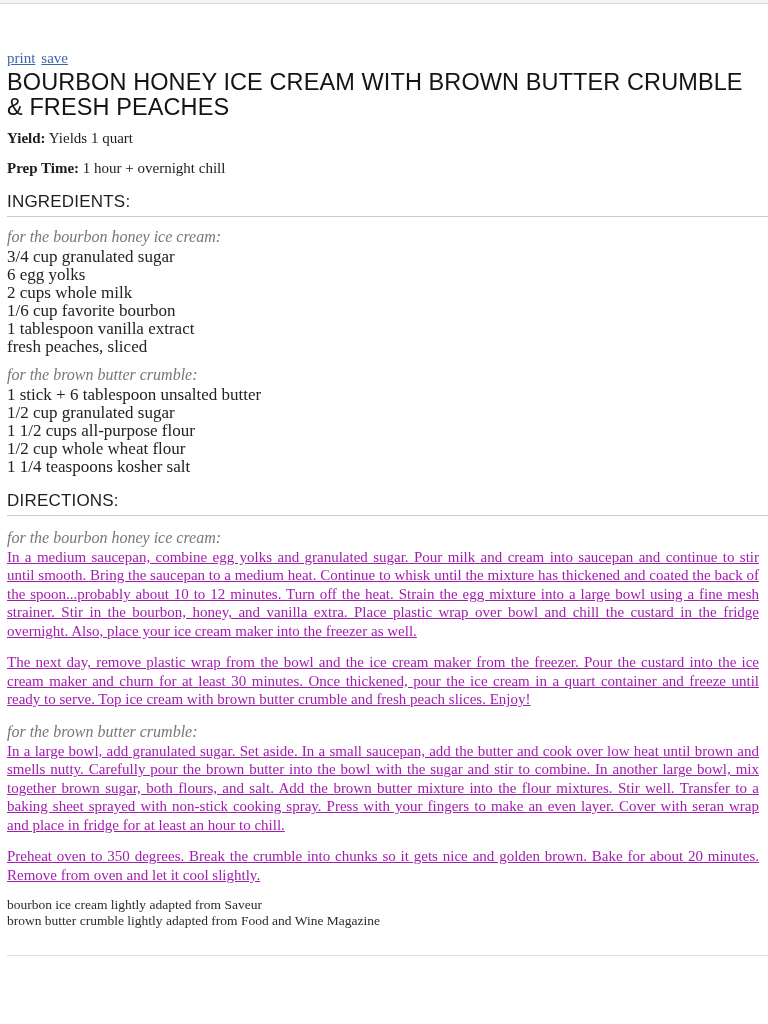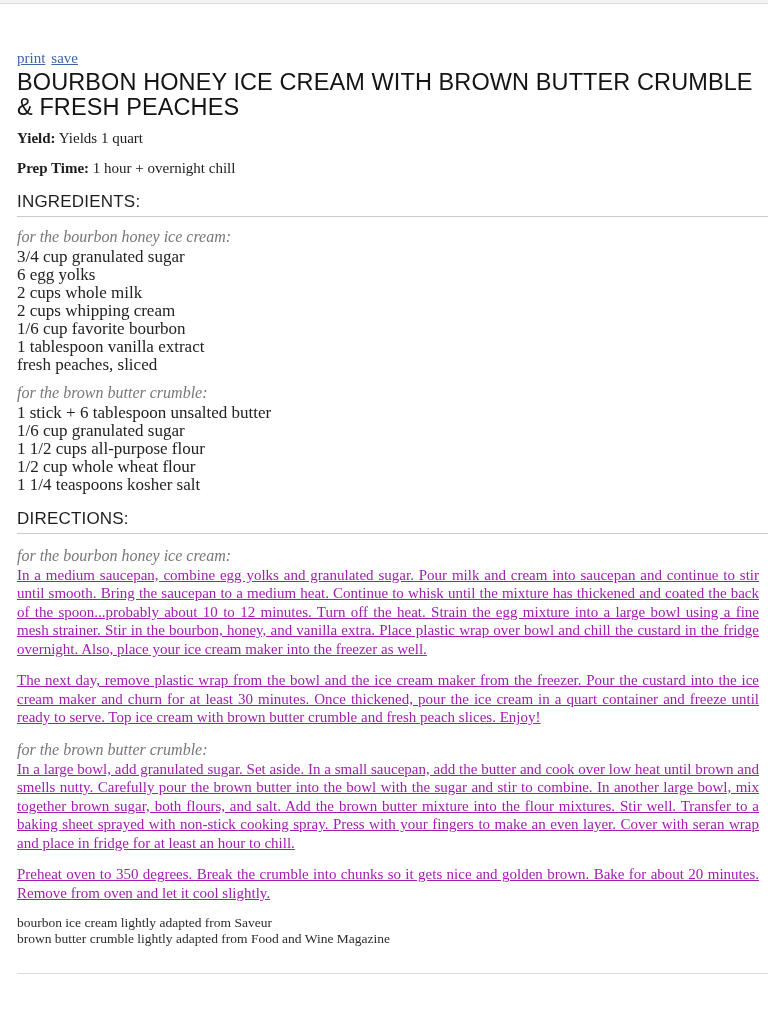--- a/index.html
+++ b/index.html
@@ -10,21 +10,21 @@
     font-family: "Liberation Serif", "DejaVu Serif", serif;
     color: #1c1c1c;
     position: relative;
     overflow: hidden;
   }
   .top-strip {
     height: 4px;
     background: #f3f3f3;
     border-bottom: 1px solid #dcdcdc;
   }
-  .content { padding: 0 9px 0 17px; margin-top: 45px; }
+  .content { padding: 0 9px 0 7px; margin-top: 45px; }
 
   .top-links {
     margin-top: 12px;
     font-size: 15px;
     line-height: 18px;
   }
   .top-links a {
     color: #3a67a8;
     text-decoration: underline;
     margin-right: 6px;
@@ -121,28 +121,27 @@
   </p>
 
   <div class="ingredients">
     <div class="section-heading">INGREDIENTS:</div>
     <hr class="section-rule">
 
     <div class="group-subheading">for the bourbon honey ice cream:</div>
     <div class="ingredient-item">3/4 cup granulated sugar</div>
     <div class="ingredient-item">6 egg yolks</div>
     <div class="ingredient-item">2 cups whole milk</div>
-    <div class="ingredient-item">2 cups whipping cream</div>
     <div class="ingredient-item">1/6 cup favorite bourbon</div>
     <div class="ingredient-item">1 tablespoon vanilla extract</div>
     <div class="ingredient-item">fresh peaches, sliced</div>
 
     <div class="group-subheading">for the brown butter crumble:</div>
     <div class="ingredient-item">1 stick + 6 tablespoon unsalted butter</div>
-    <div class="ingredient-item">1/6 cup granulated sugar</div>
+    <div class="ingredient-item">1/2 cup granulated sugar</div>
     <div class="ingredient-item">1 1/2 cups all-purpose flour</div>
     <div class="ingredient-item">1/2 cup whole wheat flour</div>
     <div class="ingredient-item">1 1/4 teaspoons kosher salt</div>
   </div>
 
   <div class="directions">
     <div class="section-heading">DIRECTIONS:</div>
     <hr class="section-rule">
 
     <div class="group-subheading">for the bourbon honey ice cream:</div>

